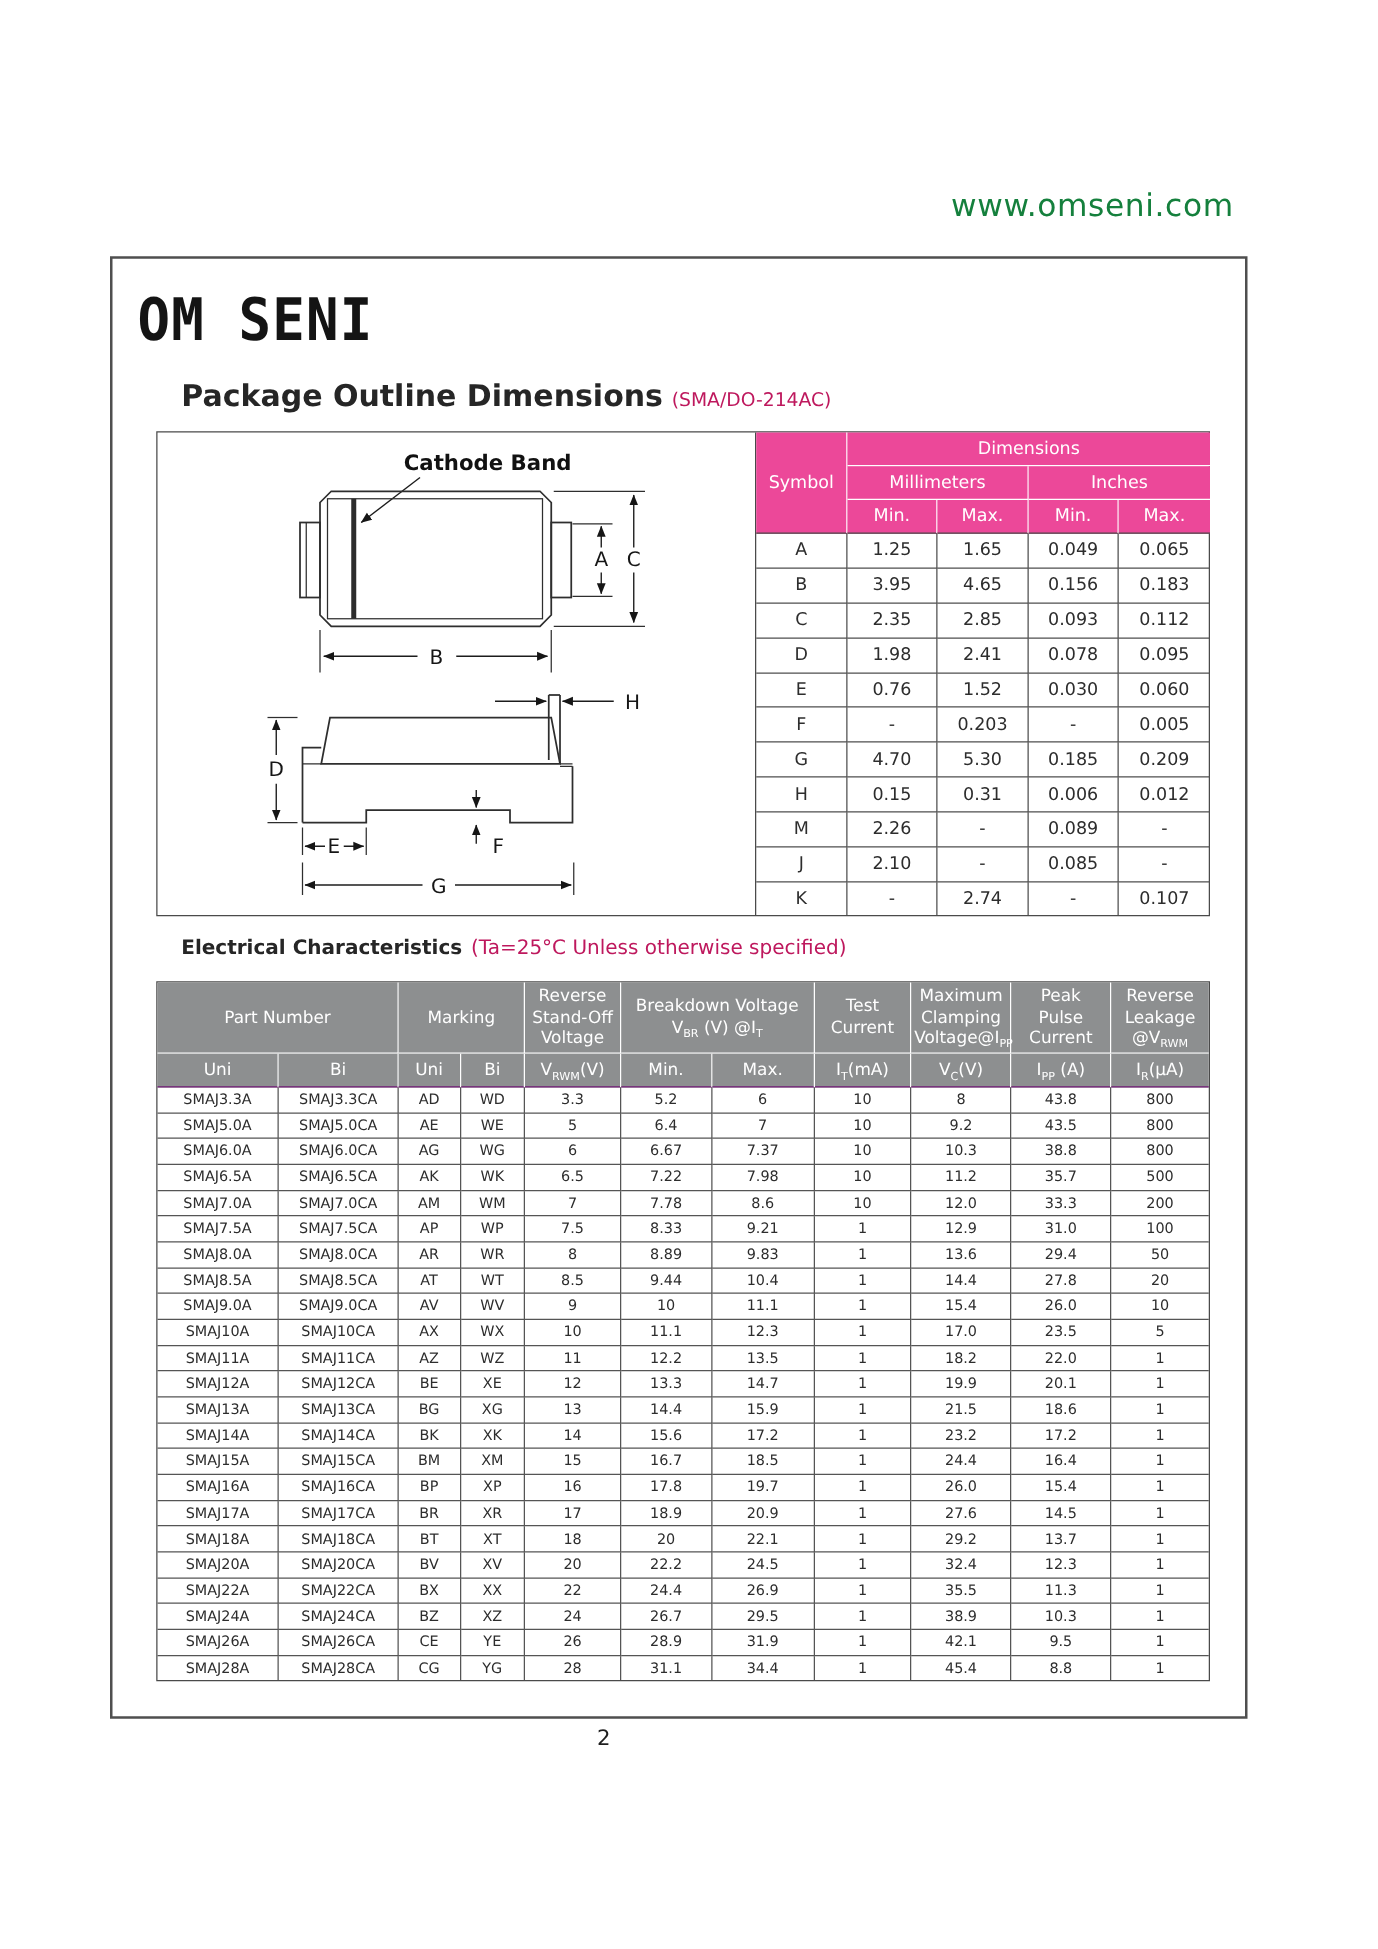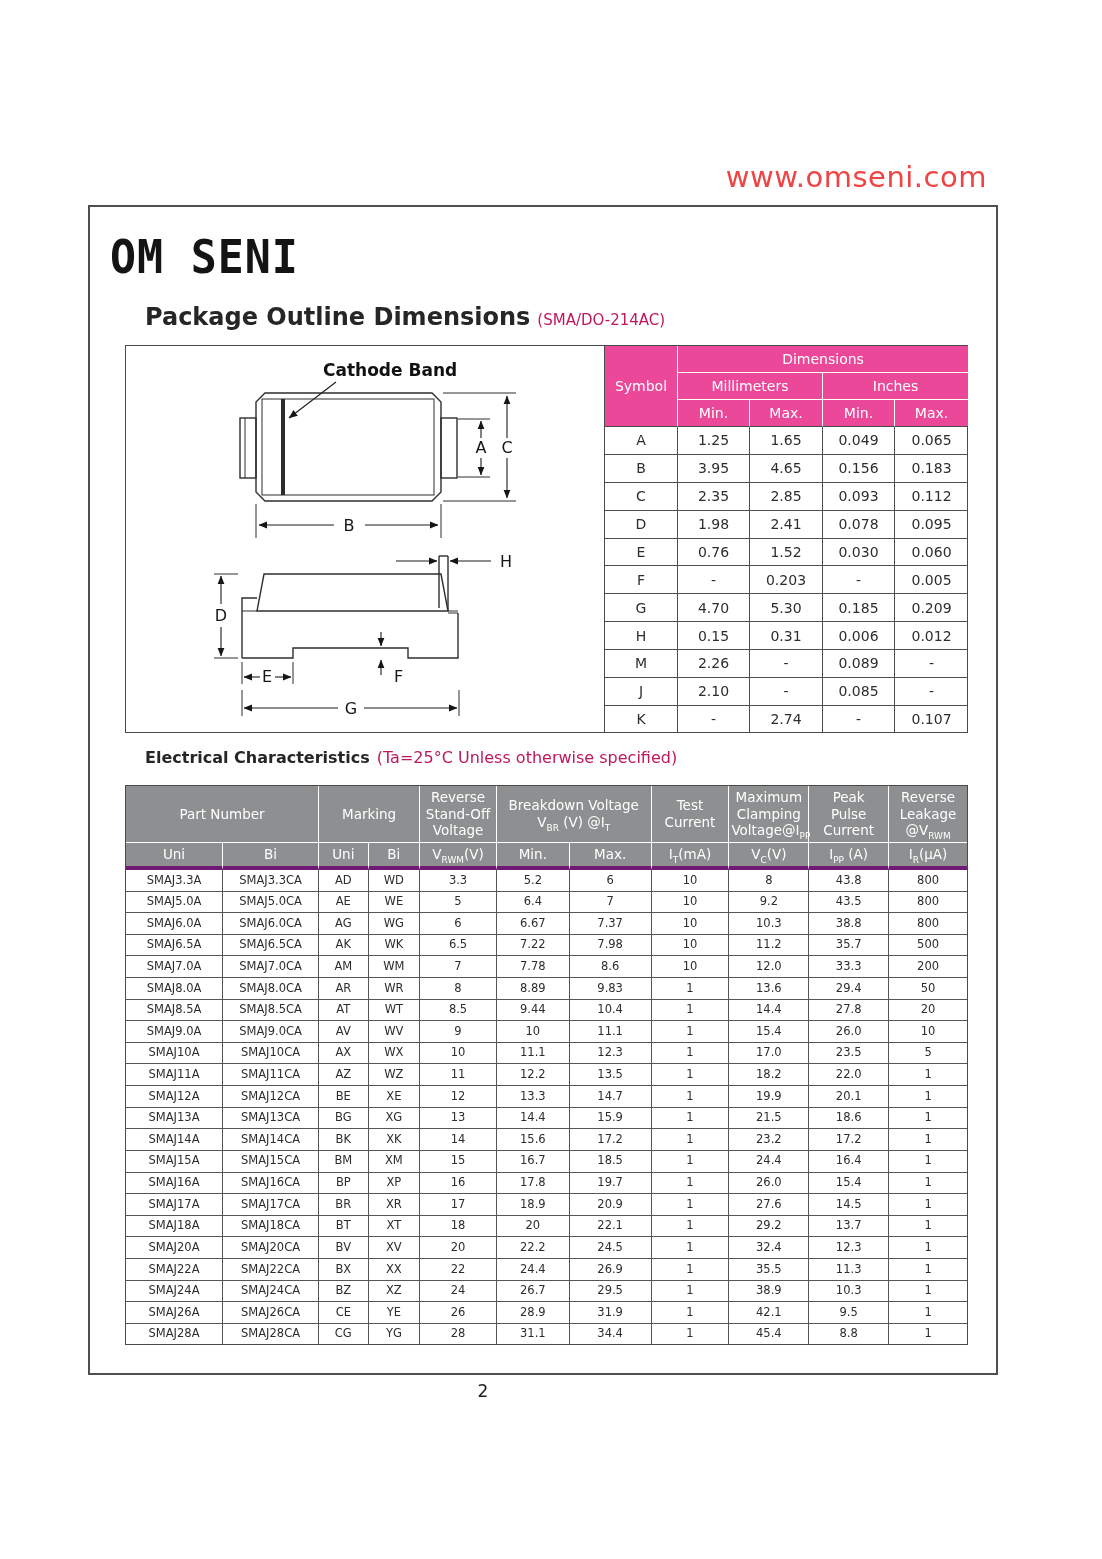--- a/index.html
+++ b/index.html
@@ -1,21 +1,21 @@
 <!DOCTYPE html>
 <html><head>
 <meta charset="utf-8">
 <style>
   html,body{margin:0;padding:0;}
   body{
     width:1102px;height:1559px;background:#ffffff;position:relative;
     font-family:"DejaVu Sans", sans-serif;color:#222;overflow:hidden;
   }
   .website{
-    position:absolute;top:160px;right:115px;font-size:29px;color:#ef4444;
+    position:absolute;top:150px;right:115px;font-size:25px;color:#15803d;
     letter-spacing:0.5px;
   }
   .outer-box{
     position:absolute;left:88px;top:205px;width:910px;height:1170px;
     border:2px solid #4f4f4f;box-sizing:border-box;background:#fff;
   }
   .logo{
     position:absolute;left:20px;top:22px;
     font-family:"DejaVu Sans Mono", monospace;font-weight:bold;font-size:47px;
     letter-spacing:1px;color:#141414;white-space:nowrap;
@@ -62,21 +62,21 @@
     width:843px;height:560px;border:1.5px solid #4a4a4a;
     border-collapse:separate;border-spacing:0;table-layout:fixed;background:#fff;
   }
   .elec th{
     background:#8d8f90;color:#fff;font-weight:normal;font-size:13.5px;line-height:1.25;
     border-right:1.5px solid #fff;text-align:center;vertical-align:middle;padding:0 2px;
   }
   .elec tr.grow{height:57px;}
   .elec tr.grow th{border-bottom:1.5px solid #fff;}
   .elec tr.srow{height:27px;}
-  .elec tr.srow th{border-bottom:4px solid #701a75;}
+  .elec tr.srow th{border-bottom:1px solid #701a75;}
   .elec th:last-child{border-right:none;}
   .elec td{
     border-right:1px solid #555;border-bottom:1px solid #555;
     text-align:center;vertical-align:middle;font-size:11.5px;color:#2d2d2d;
     padding:0;line-height:1;
   }
   .elec td:last-child{border-right:none;}
   .elec tbody tr:last-child td{border-bottom:none;}
 
   sub{font-size:0.66em;line-height:0;}
@@ -394,20 +394,33 @@
             <td>WM</td>
             <td>7</td>
             <td>7.78</td>
             <td>8.6</td>
             <td>10</td>
             <td>12.0</td>
             <td>33.3</td>
             <td>200</td>
           </tr>
           <tr>
+            <td>SMAJ7.5A</td>
+            <td>SMAJ7.5CA</td>
+            <td>AP</td>
+            <td>WP</td>
+            <td>7.5</td>
+            <td>8.33</td>
+            <td>9.21</td>
+            <td>1</td>
+            <td>12.9</td>
+            <td>31.0</td>
+            <td>100</td>
+          </tr>
+          <tr>
             <td>SMAJ8.0A</td>
             <td>SMAJ8.0CA</td>
             <td>AR</td>
             <td>WR</td>
             <td>8</td>
             <td>8.89</td>
             <td>9.83</td>
             <td>1</td>
             <td>13.6</td>
             <td>29.4</td>

